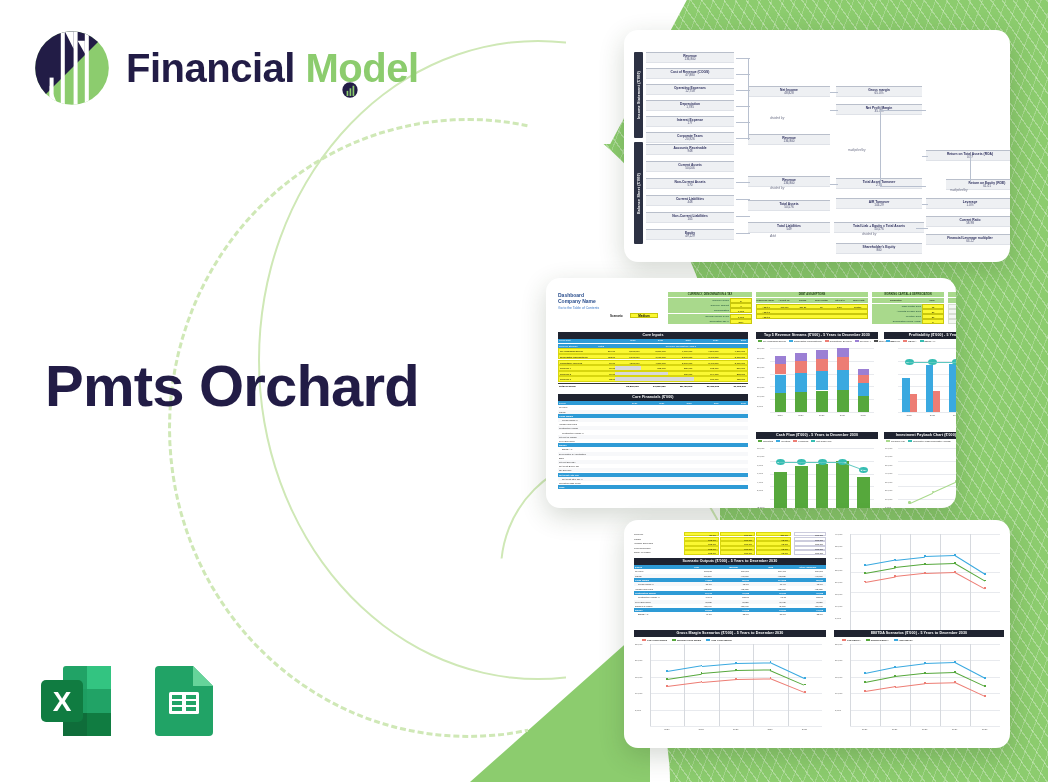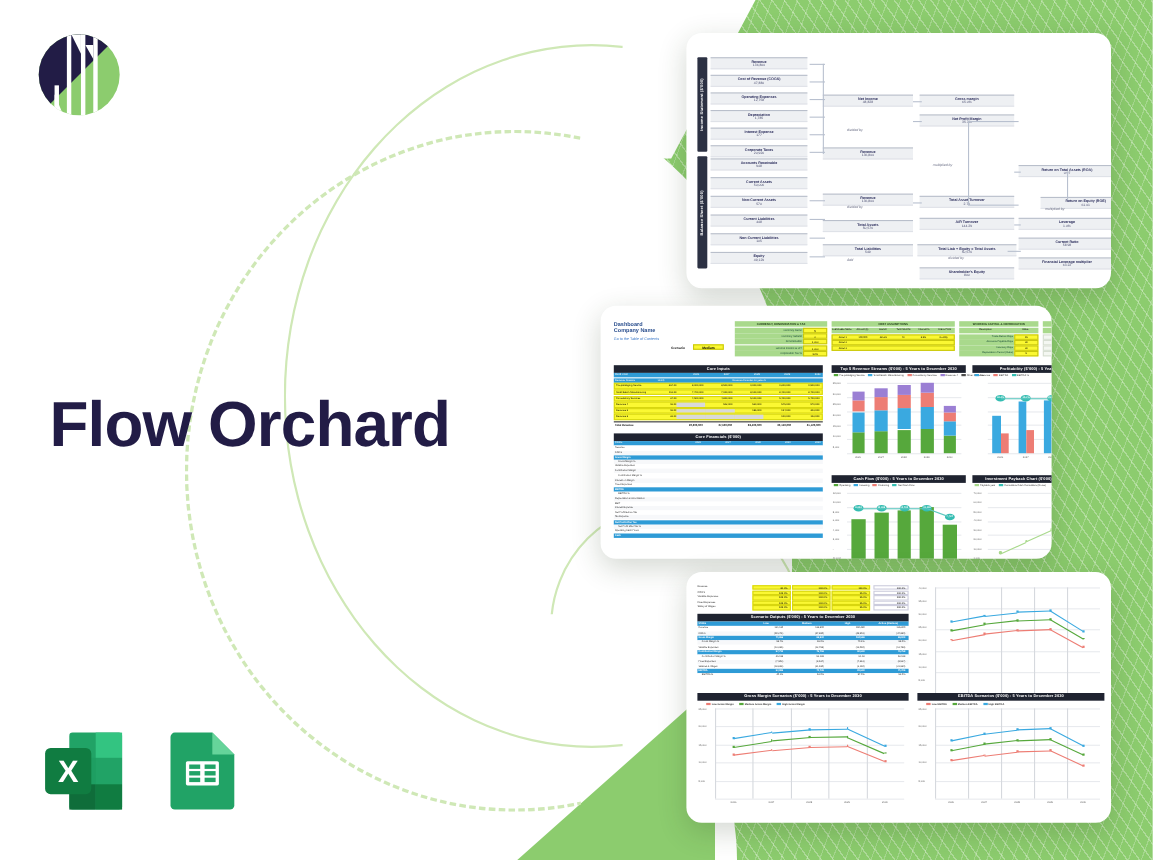--- a/index.html
+++ b/index.html
@@ -211,23 +211,31 @@
         <rect x="36" y="-5" width="5" height="110" fill="#ffffff" transform="rotate(0 38 50)"></rect>
         <rect x="52" y="-5" width="5" height="110" fill="#ffffff"></rect>
         <rect x="66" y="-5" width="5" height="110" fill="#ffffff"></rect>
         <rect x="22" y="62" width="5" height="50" fill="#ffffff"></rect>
         <path d="M41,4 L52,4 L52,26 Z" fill="#ffffff"></path>
         <path d="M57,16 L66,16 L66,32 Z" fill="#ffffff"></path>
         <path d="M22,72 L32,96 L22,96 Z" fill="#ffffff"></path>
       </g>
     </svg>
   </div>
+  <div class="brand-text">
+    <span class="t1">Financial</span><span>&nbsp;</span><span class="t2">M</span><span class="t2 brand-o-wrap">o<span class="brand-o-chart"><svg viewBox="0 0 20 20" width="17" height="17">
+            <circle cx="10" cy="10" r="9" fill="#221c46"></circle>
+            <rect x="6" y="11" width="2" height="6" fill="#8ccc6e"></rect>
+            <rect x="9.5" y="8" width="2" height="9" fill="#8ccc6e"></rect>
+            <rect x="13" y="5" width="2" height="12" fill="#8ccc6e"></rect>
+          </svg></span></span><span class="t2">del</span>
+  </div>
 </div>
 
-<div class="headline">Flow Orchard</div>
+<div class="headline">Pmts Orchard</div>
 
 <div class="app-icons">
   <div class="app-icon">
     <svg viewBox="0 0 86 86" width="86" height="86">
       <rect x="30" y="8" width="48" height="70" rx="3" fill="#21a366"></rect>
       <rect x="54" y="8" width="24" height="23" fill="#33c481"></rect>
       <rect x="54" y="31" width="24" height="24" fill="#21a366"></rect>
       <rect x="54" y="55" width="24" height="23" fill="#107c41"></rect>
       <rect x="30" y="31" width="24" height="24" fill="#1e9e62"></rect>
       <rect x="30" y="55" width="24" height="23" fill="#0f6d3a"></rect>

